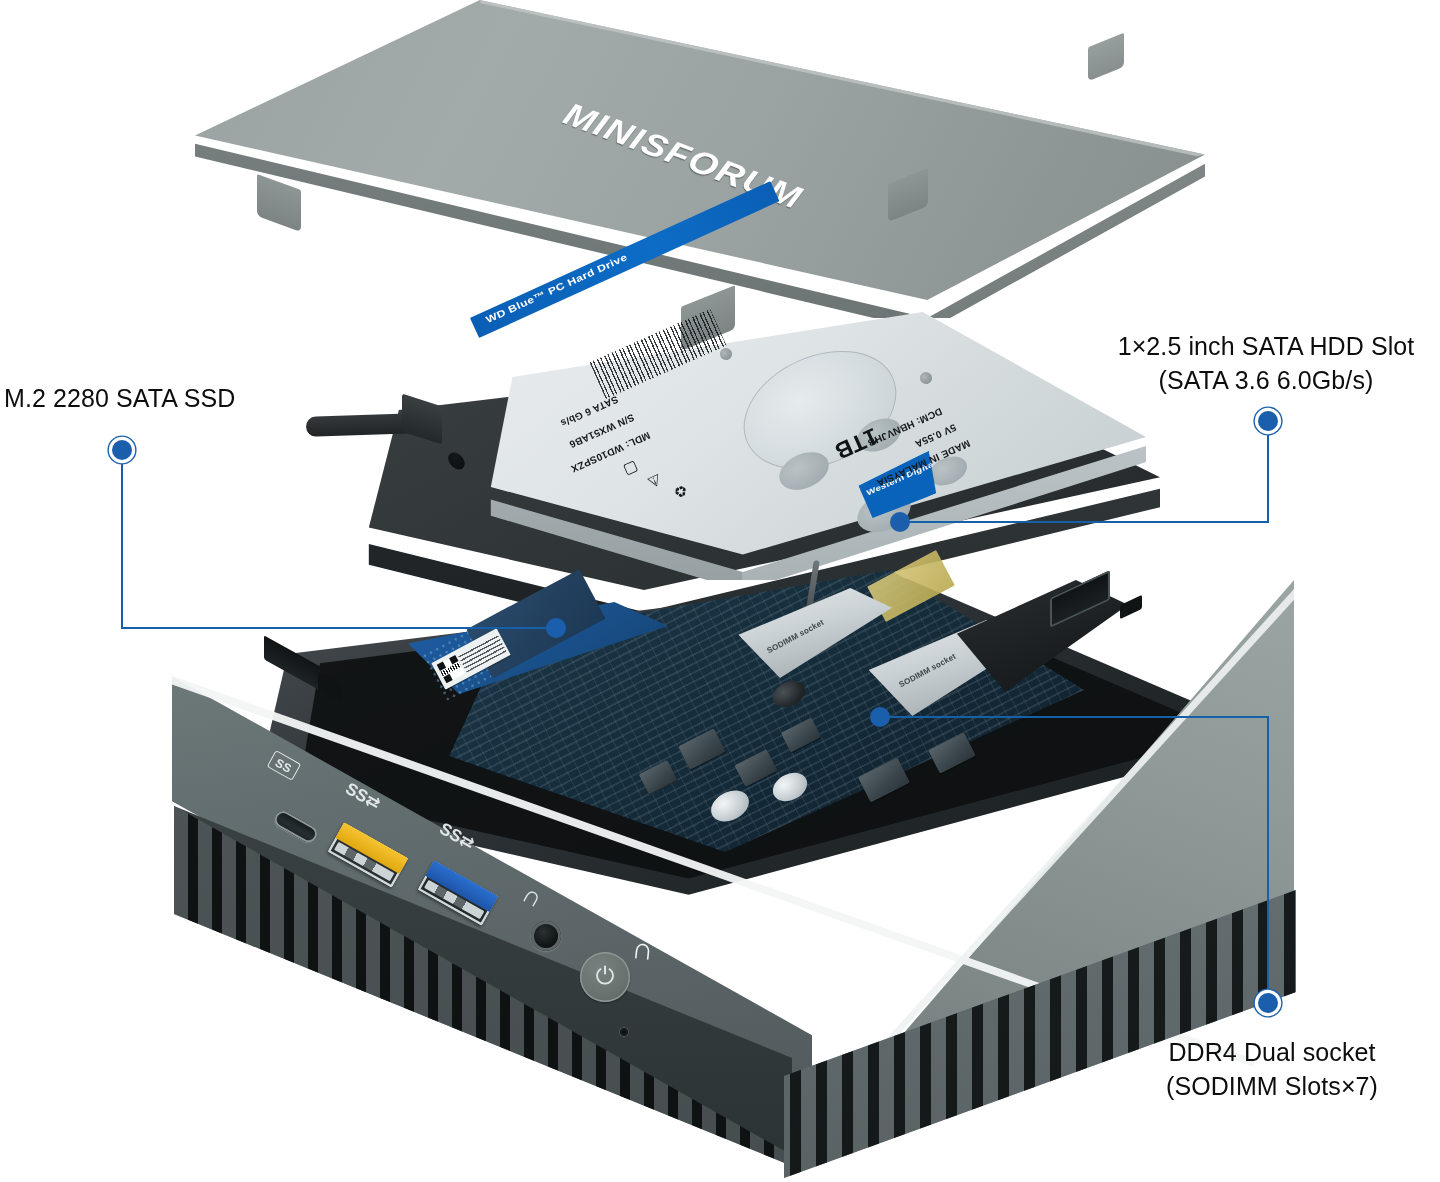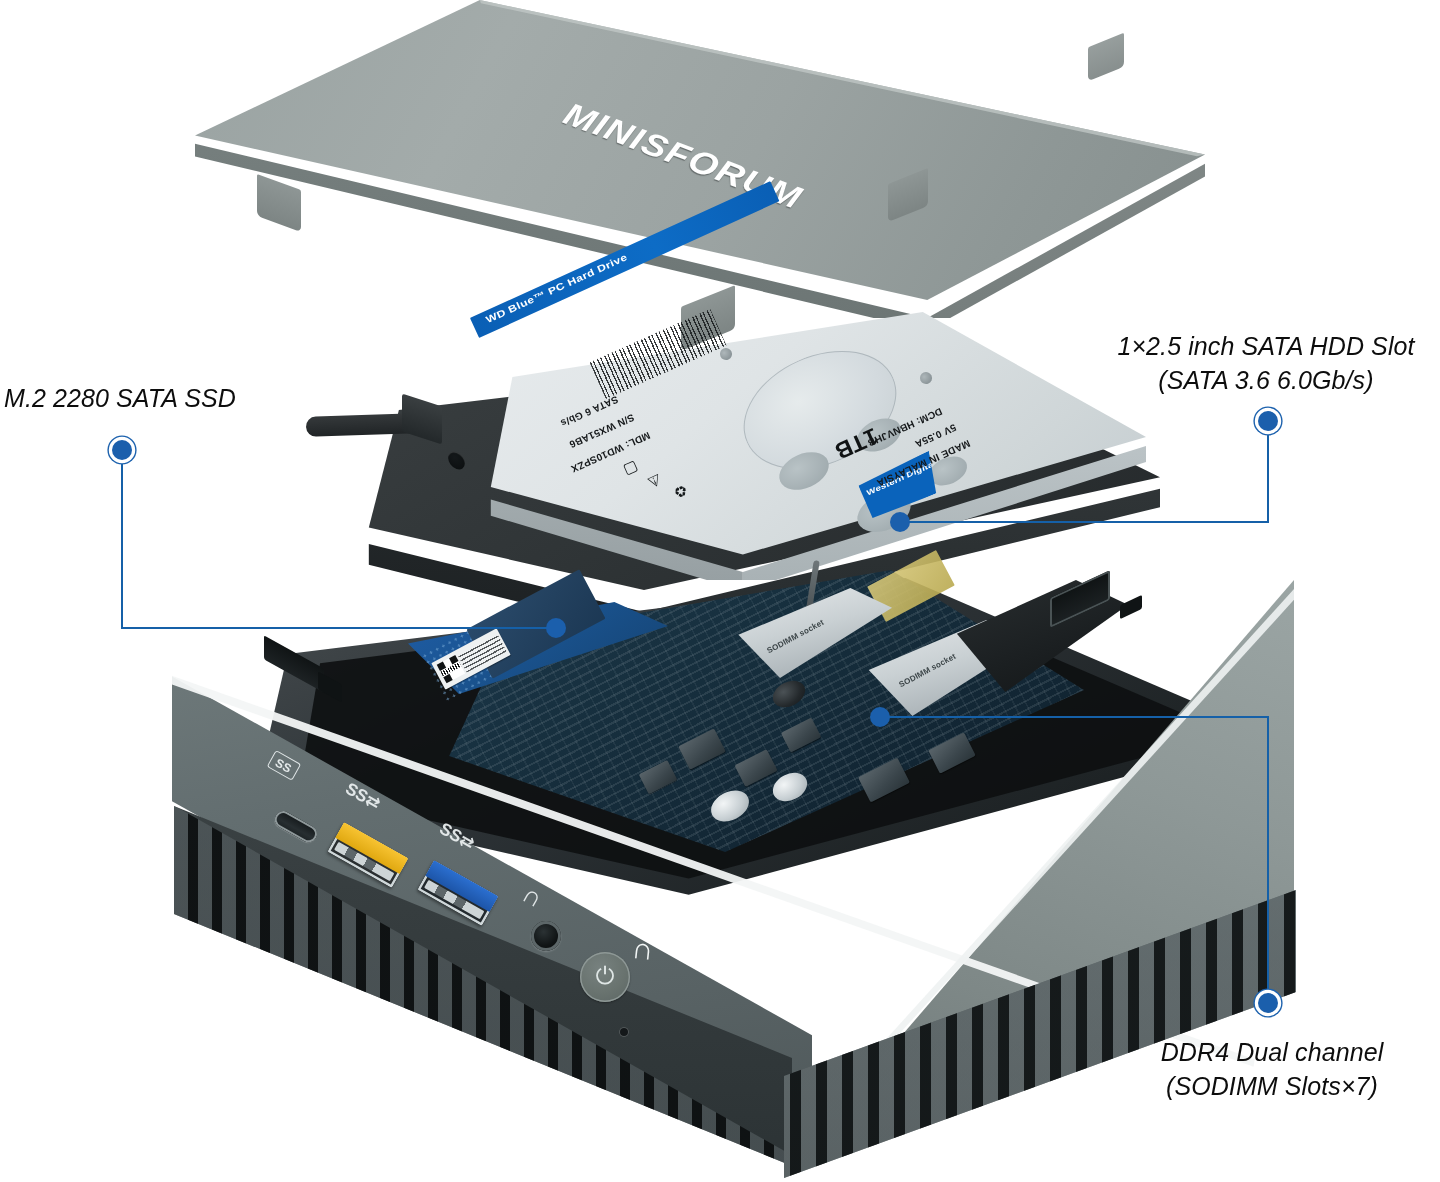--- a/index.html
+++ b/index.html
@@ -7,21 +7,21 @@
   body{
     width:1440px;height:1182px;position:relative;overflow:hidden;
     font-family:"Liberation Sans","DejaVu Sans",sans-serif;
     background:#ffffff;
   }
   .stage{position:absolute;inset:0;}
 
   
   .label{
     position:absolute;color:#0d0d0d;font-size:25px;line-height:1.34;
-    letter-spacing:.1px;white-space:nowrap;font-style:italic;
+    letter-spacing:.1px;white-space:nowrap;
   }
   .label.c{text-align:center;}
   .label .ln{display:block;}
 
   
   .leader{position:absolute;background:#1560a8;}
   .lh{height:1.6px;}
   .lv{width:1.6px;}
 
   .dot{
@@ -570,17 +570,17 @@
   <div class="leader lv" style="left:1267px;top:431px;height:92px;"></div>
   <div class="leader lh" style="left:900px;top:521px;width:368px;"></div>
   <div class="dot ringed" style="left:1258px;top:411px;"></div>
   <div class="dot plain" style="left:890px;top:512px;"></div>
 
   <div class="leader lh" style="left:880px;top:716px;width:388px;"></div>
   <div class="leader lv" style="left:1267px;top:716px;height:287px;"></div>
   <div class="dot plain" style="left:870px;top:707px;"></div>
   <div class="dot ringed" style="left:1258px;top:993px;"></div>
   <div class="label c" style="left:1272px;top:1036px;transform:translateX(-50%);">
-    <span class="ln">DDR4 Dual channel</span>
+    <span class="ln">DDR4 Dual socket</span>
     <span class="ln">(SODIMM Slots×7)</span>
   </div>
 
 </div>
 
 </body></html>

